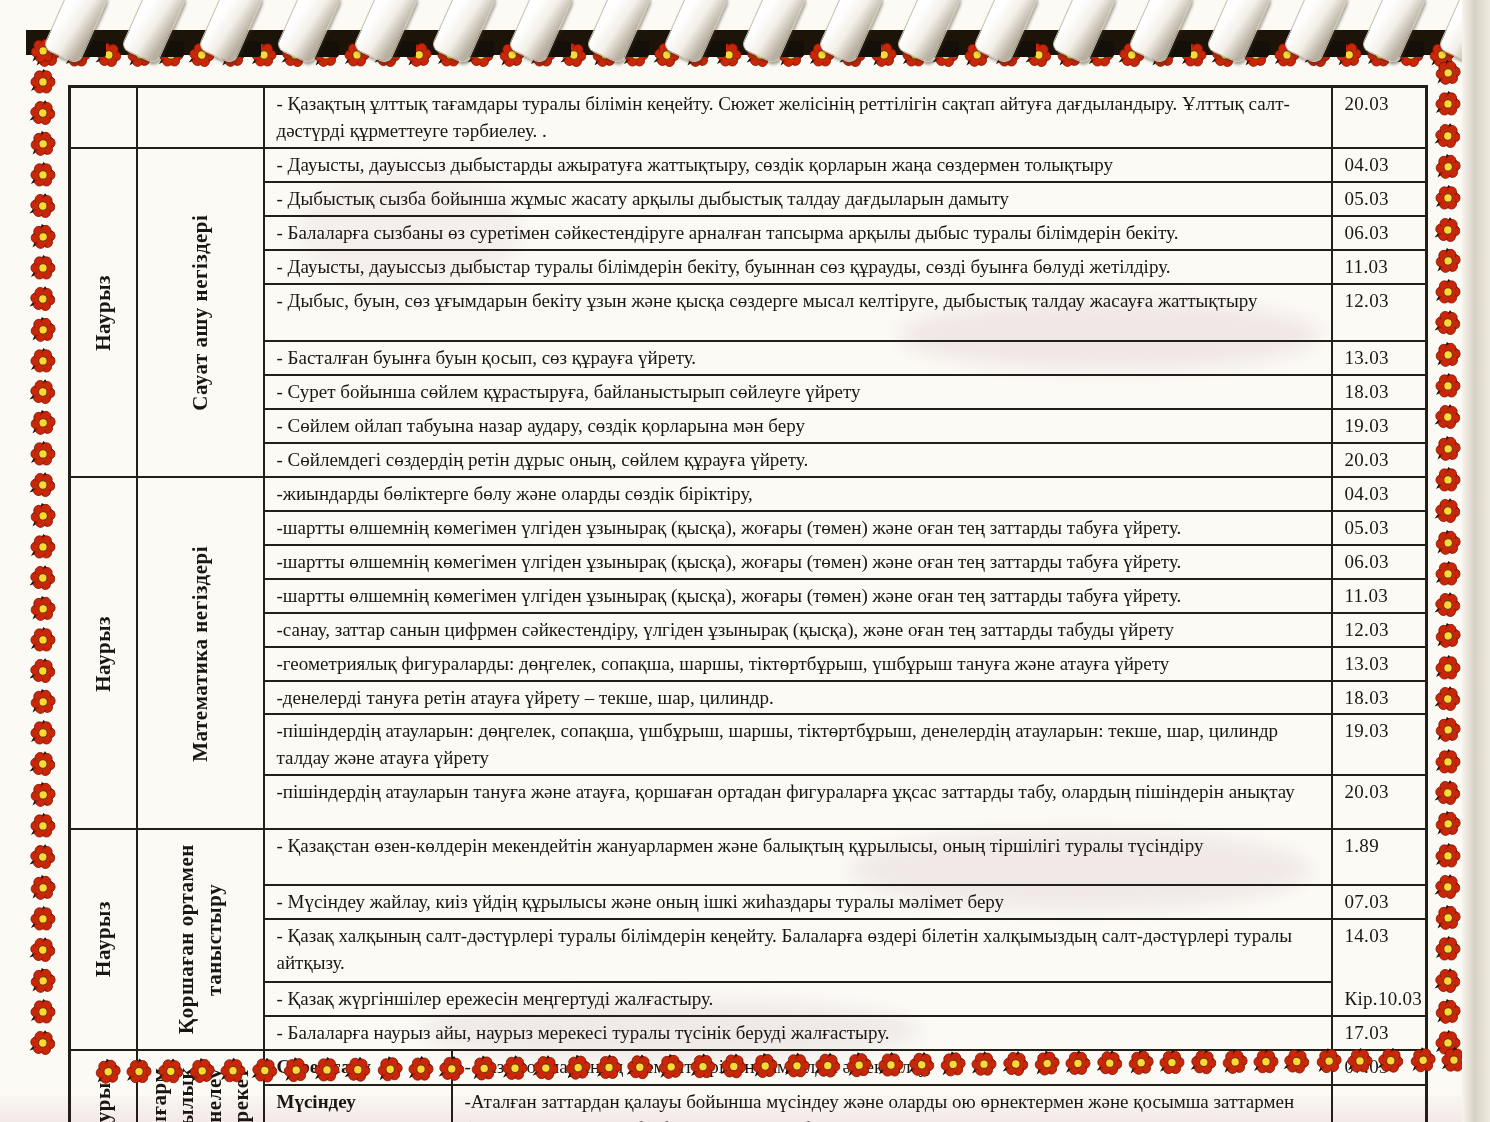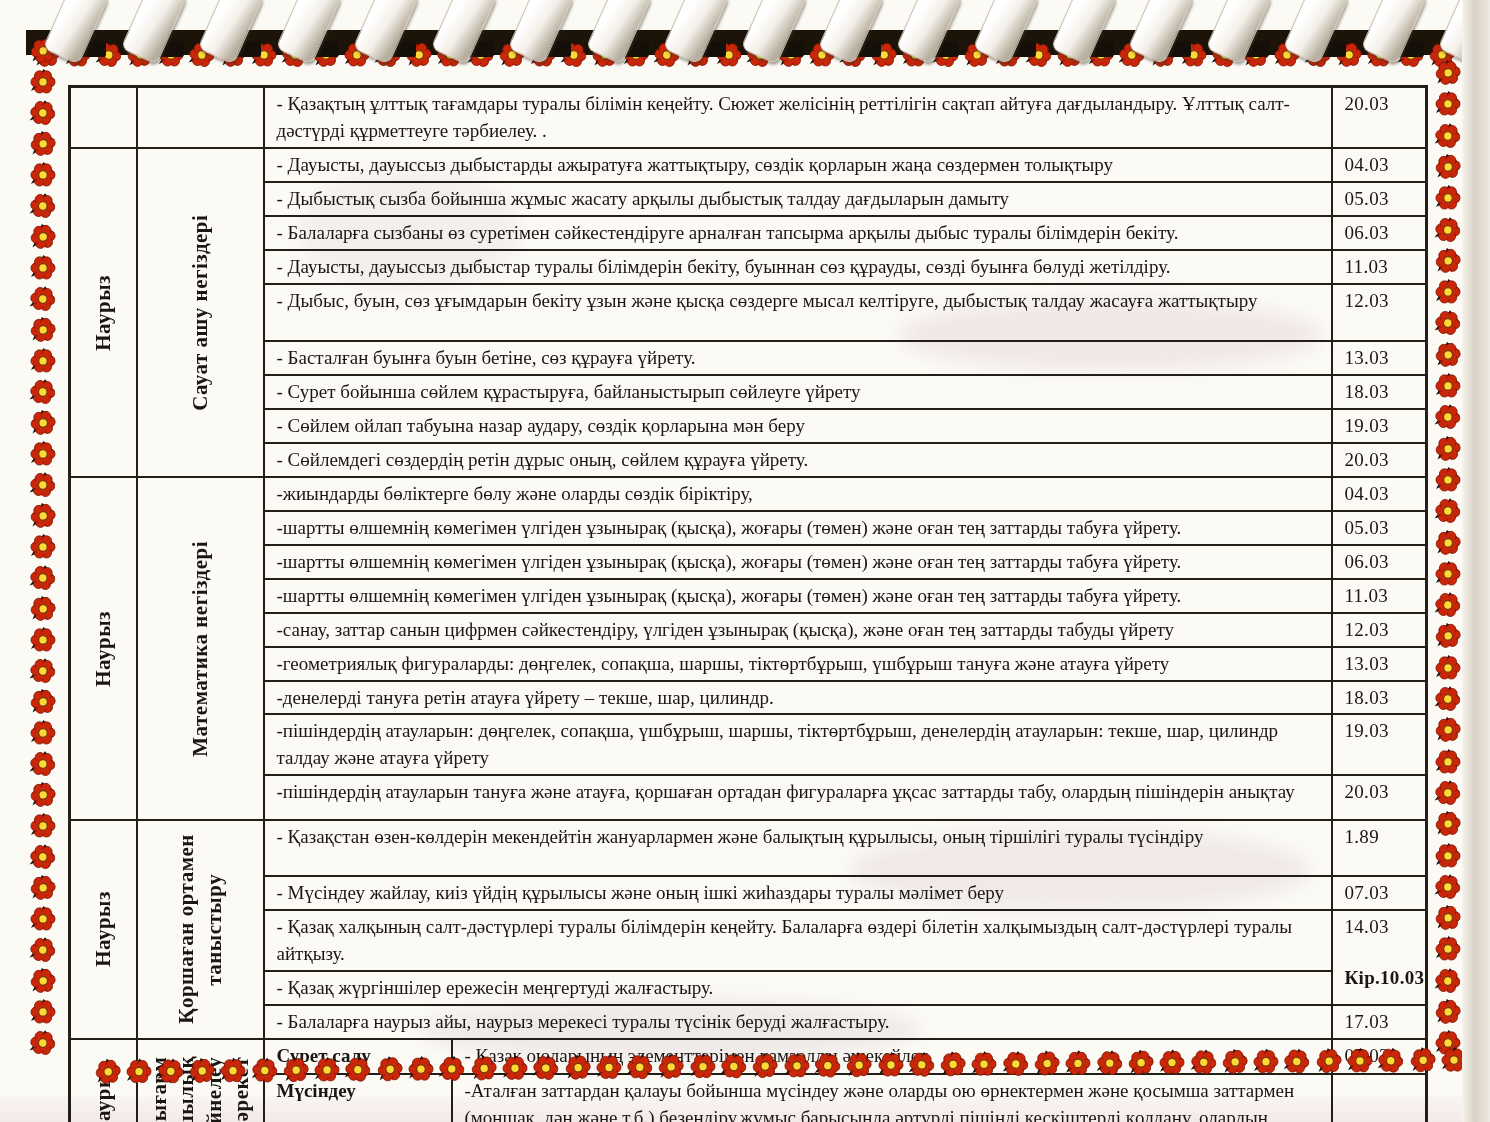--- a/index.html
+++ b/index.html
@@ -36,21 +36,21 @@
     border-collapse:collapse;table-layout:fixed;background:transparent}
   #doc-table td{border:2px solid #221f19;vertical-align:top;
     font-size:19px;line-height:1.42;padding:3px 8px 2px 12px;color:#1a1613}
   #doc-table{border:3px solid #221f19}
   td.date-cell{font-size:20.5px;padding-left:13px;letter-spacing:.3px}
   td.vcell{position:relative;padding:0}
   .vtext{position:absolute;inset:2px;writing-mode:vertical-rl;transform:rotate(180deg);
     display:flex;align-items:center;justify-content:center;text-align:center;
     font-weight:bold;font-size:21px;line-height:1.3;letter-spacing:.5px}
   td.activity-cell{font-weight:bold;font-size:19.5px;padding-left:10px}
-  .date-note{display:block;font-weight:bold;margin-top:24px}
+  .date-note{display:block;font-weight:normal;margin-top:36px}
   .para2{margin-top:6px;margin-left:-6px}
 </style>
 </head>
 <body>
 
 <div class="smudge s1"></div>
 <div class="smudge s2"></div>
 <div class="smudge s3"></div>
 <div class="smudge s4"></div>
 
@@ -1885,21 +1885,21 @@
       </tr>
   <tr style="height:31px">
         <td colspan="2">- Дауысты, дауыссыз дыбыстар туралы білімдерін бекіту, буыннан сөз құрауды, сөзді буынға бөлуді жетілдіру.</td>
         <td class="date-cell">11.03</td>
       </tr>
   <tr style="height:57px">
         <td colspan="2">- Дыбыс, буын, сөз ұғымдарын бекіту ұзын және қысқа сөздерге мысал келтіруге, дыбыстық талдау жасауға жаттықтыру</td>
         <td class="date-cell">12.03</td>
       </tr>
   <tr style="height:32px">
-        <td colspan="2">- Басталған буынға буын бетіне, сөз құрауға үйрету.</td>
+        <td colspan="2">- Басталған буынға буын қосып, сөз құрауға үйрету.</td>
         <td class="date-cell">13.03</td>
       </tr>
   <tr style="height:32px">
         <td colspan="2">- Сурет бойынша сөйлем құрастыруға, байланыстырып сөйлеуге үйрету</td>
         <td class="date-cell">18.03</td>
       </tr>
   <tr style="height:29px">
         <td colspan="2">- Сөйлем ойлап табуына назар аудару, сөздік қорларына мән беру</td>
         <td class="date-cell">19.03</td>
       </tr>
@@ -1939,21 +1939,21 @@
         <td class="date-cell">13.03</td>
       </tr>
   <tr style="height:27px">
         <td colspan="2">-денелерді тануға ретін атауға үйрету – текше, шар, цилиндр.</td>
         <td class="date-cell">18.03</td>
       </tr>
   <tr style="height:49px">
         <td colspan="2">-пішіндердің атауларын: дөңгелек, сопақша, үшбұрыш, шаршы, тіктөртбұрыш, денелердің атауларын: текше, шар, цилиндр талдау және атауға үйрету</td>
         <td class="date-cell">19.03</td>
       </tr>
-  <tr style="height:45px">
+  <tr style="height:54px">
         <td colspan="2">-пішіндердің атауларын тануға және атауға, қоршаған ортадан фигураларға ұқсас заттарды табу, олардың пішіндерін анықтау</td>
         <td class="date-cell">20.03</td>
       </tr>
 
   <tr style="height:56px">
     <td class="vcell" rowspan="5">
           <div class="vtext">Наурыз</div>
         </td>
     <td class="vcell" rowspan="5">
           <div class="vtext">Қоршаған ортамен таныстыру</div>

